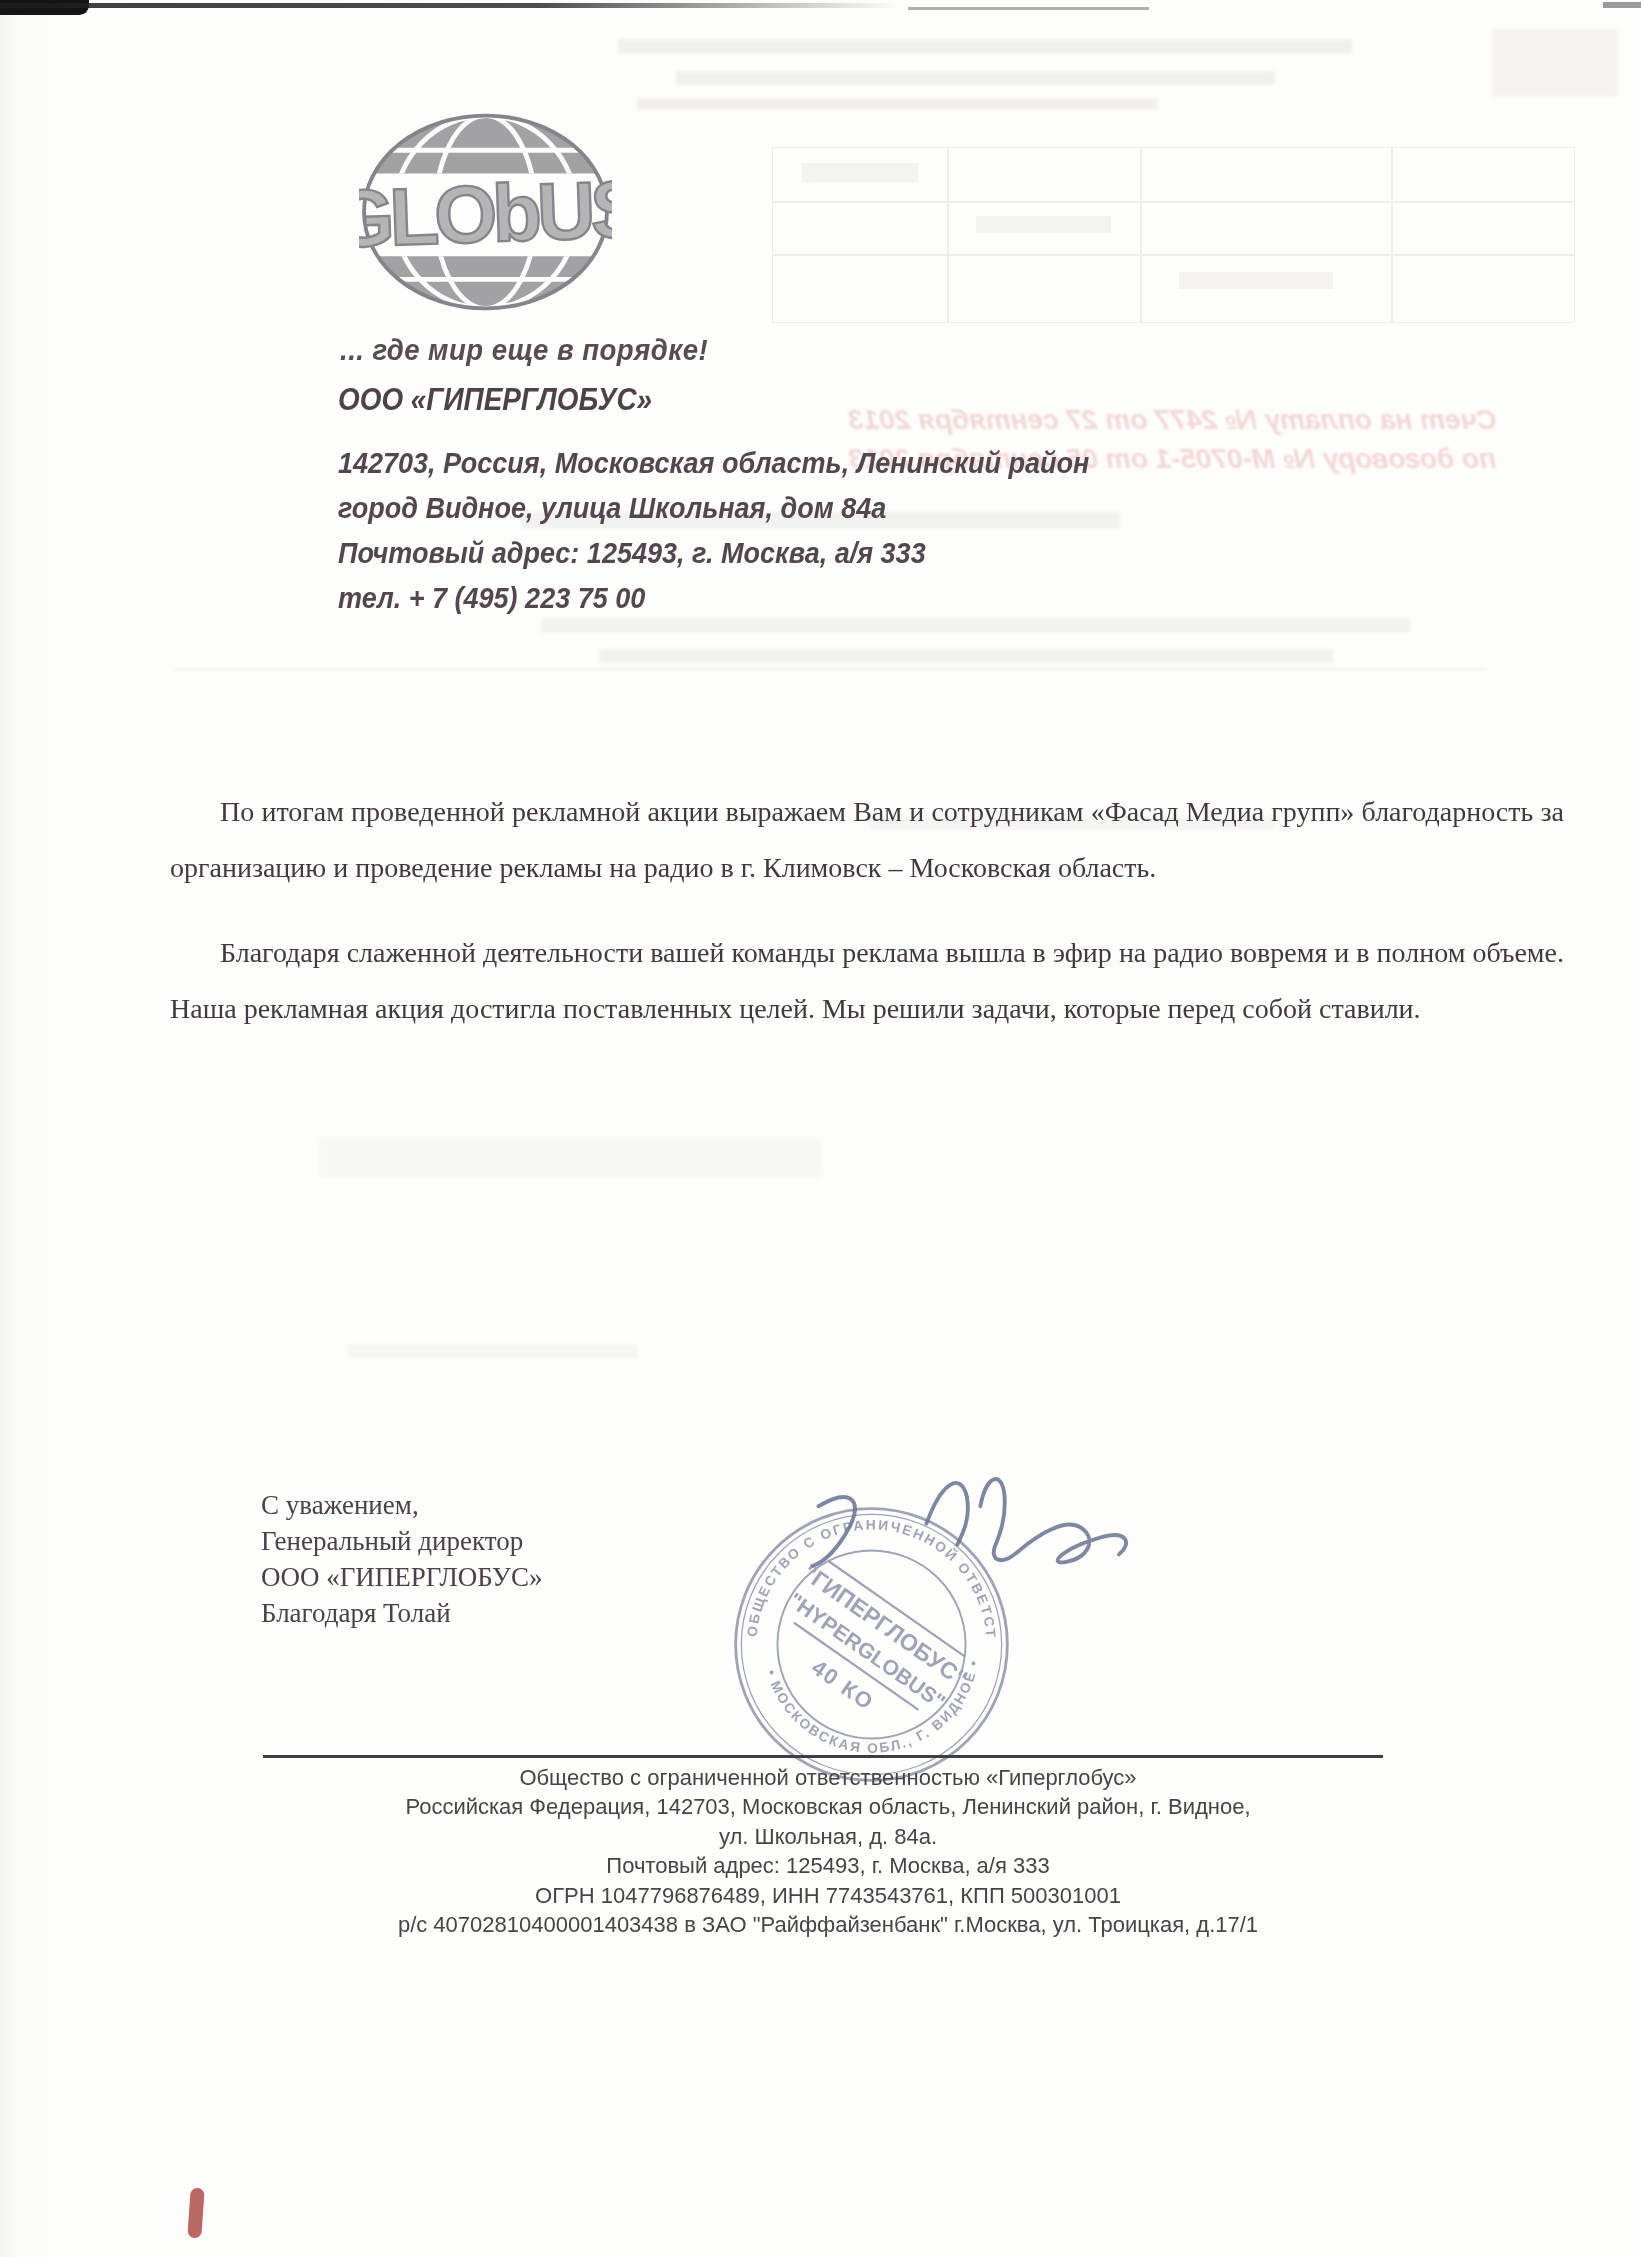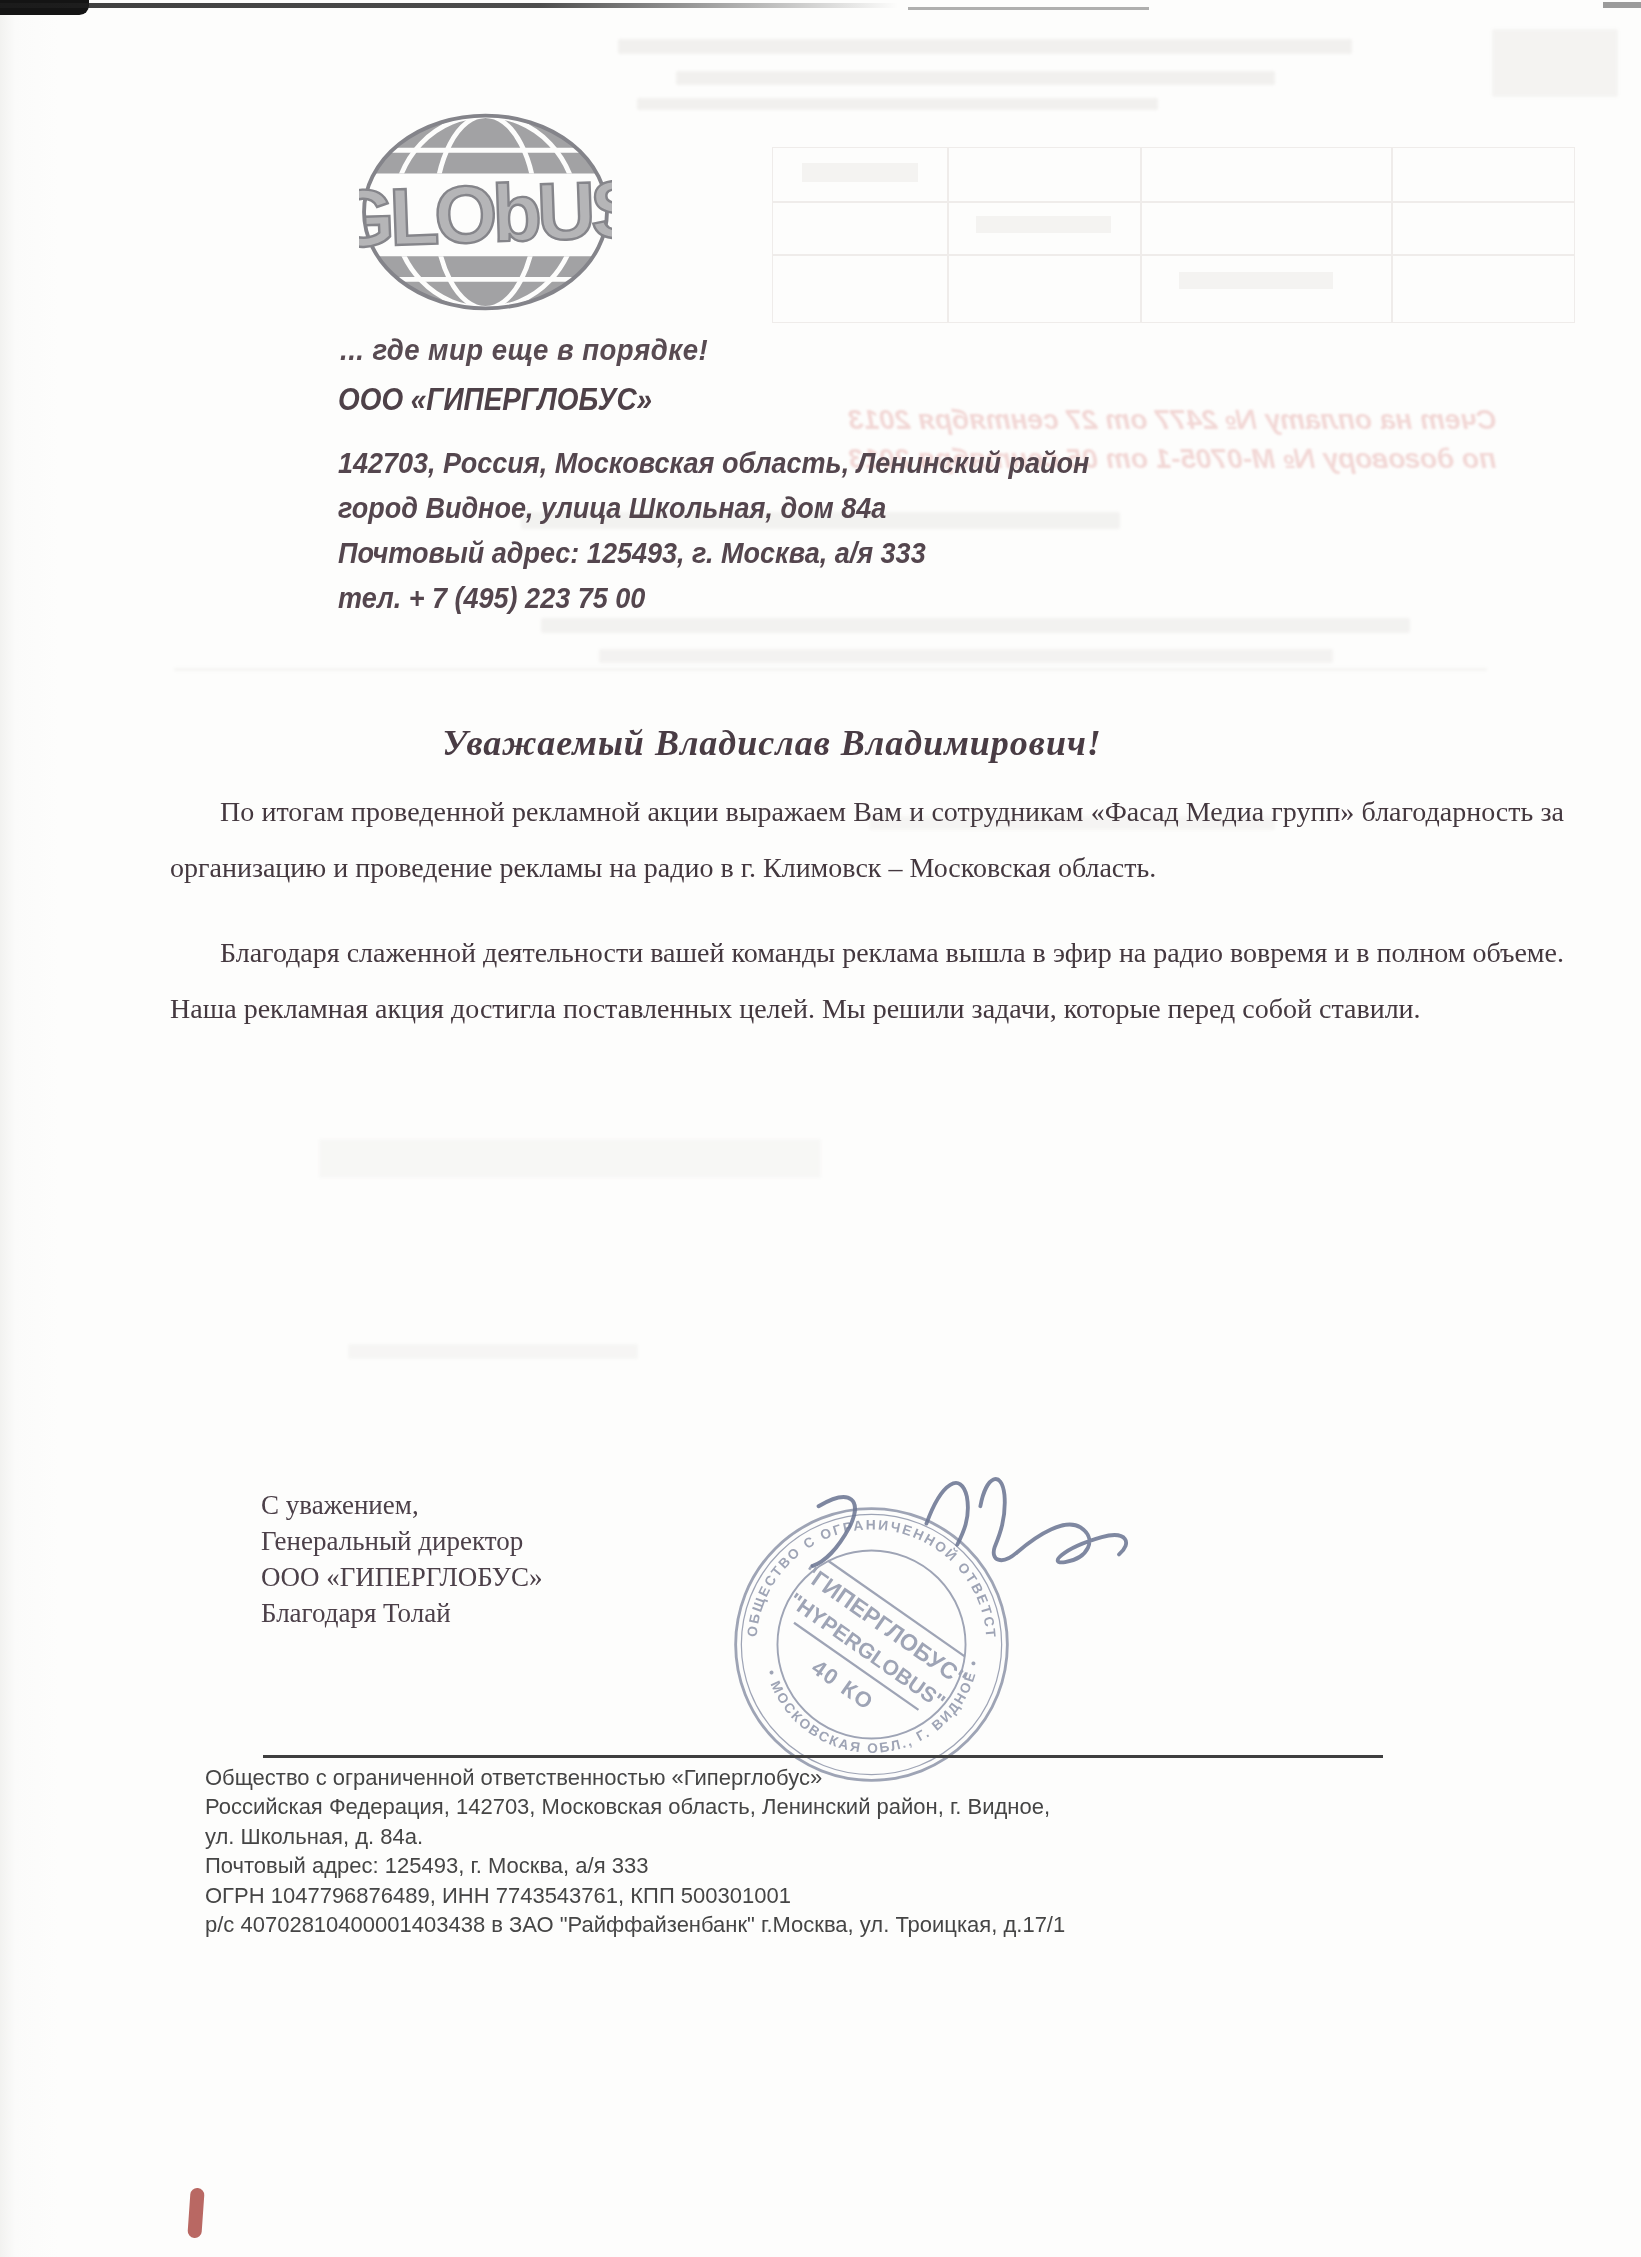--- a/index.html
+++ b/index.html
@@ -68,21 +68,21 @@
     position:absolute;left:261px;top:1487px;
     font-size:27px;line-height:36px;color:#4c4049;
   }
   .autograph{position:absolute;left:743px;top:1460px;width:415px;height:183px;}
   .stamp{position:absolute;left:729px;top:1502px;width:285px;height:285px;opacity:.82;}
   
   .footer-rule{position:absolute;left:263px;top:1755px;width:1120px;height:2.9px;background:#3f3f3f;}
   .footer{
     position:absolute;left:205px;top:1763px;width:1246px;
     font-family:"Liberation Sans",sans-serif;font-size:22px;line-height:29.4px;
-    color:#454545;
+    color:#454545;text-align:center;
   }
 </style>
 </head>
 <body>
 
 <div class="page">
 
   <div class="artifact corner-black"></div>
   <div class="artifact top-line-1"></div>
   <div class="artifact top-line-2"></div>
@@ -145,21 +145,20 @@
   <div class="tagline">... где мир еще в порядке!</div>
   <div class="company-name">ООО «ГИПЕРГЛОБУС»</div>
 
   <div class="address-block">
     <div>142703, Россия, Московская область, Ленинский район</div>
     <div>город Видное, улица Школьная, дом 84а</div>
     <div>Почтовый адрес: 125493, г. Москва, а/я 333</div>
     <div>тел. + 7 (495) 223 75 00</div>
   </div>
 
-  <div class="salutation">Уважаемый Владислав Владимирович!</div>
 
   <div class="body-text">
     <p>По итогам проведенной рекламной акции выражаем Вам и сотрудникам «Фасад Медиа групп» благодарность за организацию и проведение рекламы на радио в г. Климовск – Московская область.</p>
     <p>Благодаря слаженной деятельности вашей команды реклама вышла в эфир на радио вовремя и в полном объеме. Наша рекламная акция достигла поставленных целей. Мы решили задачи, которые перед собой ставили.</p>
   </div>
 
   <div class="signature-block">
     <div>С уважением,</div>
     <div>Генеральный директор</div>
     <div>ООО «ГИПЕРГЛОБУС»</div>

